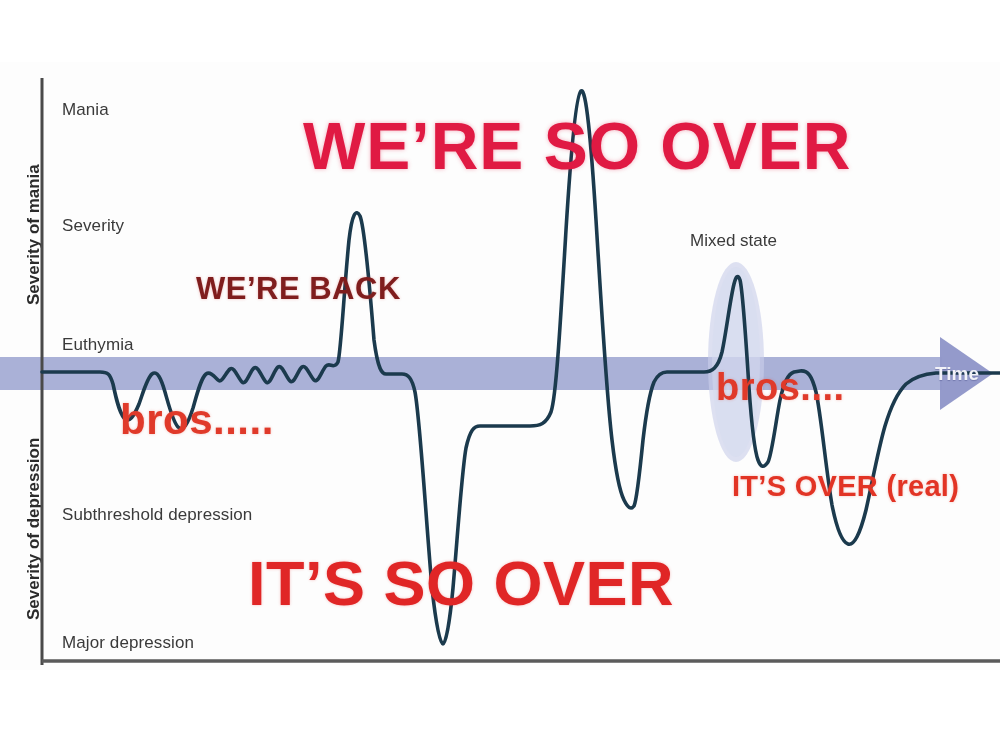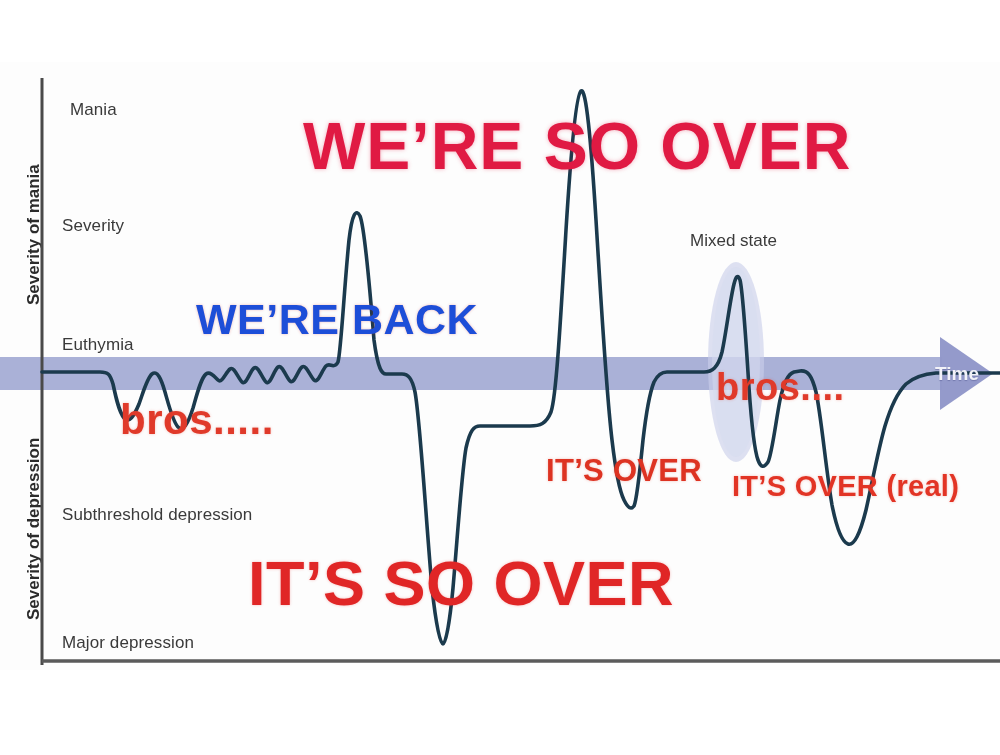--- a/index.html
+++ b/index.html
@@ -22,21 +22,21 @@
         transform-origin:0 0;transform:rotate(-90deg);}
 
   .mixedlabel{position:absolute;font-size:17px;color:#3a3a3a;white-space:nowrap;}
 
   .timelabel{position:absolute;font-size:19px;color:#f2f2f8;white-space:nowrap;font-weight:bold;
              text-shadow:0 1px 1px rgba(90,95,150,.55);}
 
   
   .meme{position:absolute;font-family:"Liberation Sans",sans-serif;font-weight:bold;white-space:nowrap;z-index:30;}
   .m-hero{font-size:66px;color:#e01a43;letter-spacing:1px;text-shadow:0 0 4px rgba(224,26,67,.35);}
-  .m-back{font-size:43px;color:#1d4ed8;letter-spacing:.5px;text-shadow:0 0 3px rgba(207,32,32,.3);margin-top:24px;}
+  .m-back{font-size:31px;color:#7f1d1d;letter-spacing:.5px;text-shadow:0 0 3px rgba(207,32,32,.3);}
   .m-soover{font-size:63px;color:#e02626;letter-spacing:.5px;text-shadow:0 0 3px rgba(224,38,38,.3);}
   .m-over{font-size:31px;color:#dd3322;letter-spacing:.3px;text-shadow:0 0 3px rgba(221,51,34,.3);}
   .m-overreal{font-size:29px;color:#e23425;letter-spacing:.3px;text-shadow:0 0 3px rgba(226,52,37,.3);}
   .m-bros1{font-size:42px;color:#e03a2a;letter-spacing:.5px;text-shadow:0 0 3px rgba(224,58,42,.3);}
   .m-bros2{font-size:38px;color:#e03a2a;letter-spacing:.5px;text-shadow:0 0 3px rgba(224,58,42,.3);margin-left:32px;}
 </style>
 </head>
 <body>
 
 <div id="stage">
@@ -119,21 +119,21 @@
            C 808 370 812 376 816 392
            C 821 414 826 470 832 505
            C 837 530 842 542 848 544
            C 854 546 860 534 866 510
            C 872 484 878 450 885 426
            C 891 406 898 392 906 384
            C 914 377 924 374 936 373
            L 1000 373"></path>
     </svg>
 
-    <div class="tier" style="left:70px;top:100px;">
+    <div class="tier" style="left:62px;top:100px;">
       <span>Mania</span>
     </div>
     <div class="tier" style="left:62px;top:216px;">
       <span>Severity</span>
     </div>
     <div class="tier" style="left:62px;top:335px;">
       <span>Euthymia</span>
     </div>
     <div class="tier" style="left:62px;top:505px;">
       <span>Subthreshold depression</span>
@@ -170,23 +170,20 @@
     </div>
 
     <div class="meme m-bros2" style="left:684px;top:366px;">
       <span>bros....</span>
     </div>
 
     <div class="meme m-soover" style="left:248px;top:547px;">
       <span>IT’S SO OVER</span>
     </div>
 
-    <div class="meme m-over" style="left:546px;top:453px;">
-      <span>IT’S OVER</span>
-    </div>
 
     <div class="meme m-overreal" style="left:732px;top:470px;">
       <span>IT’S OVER (real)</span>
     </div>
 
   </div>
 
   <div class="band-top"></div>
   <div class="band-bottom"></div>
 

